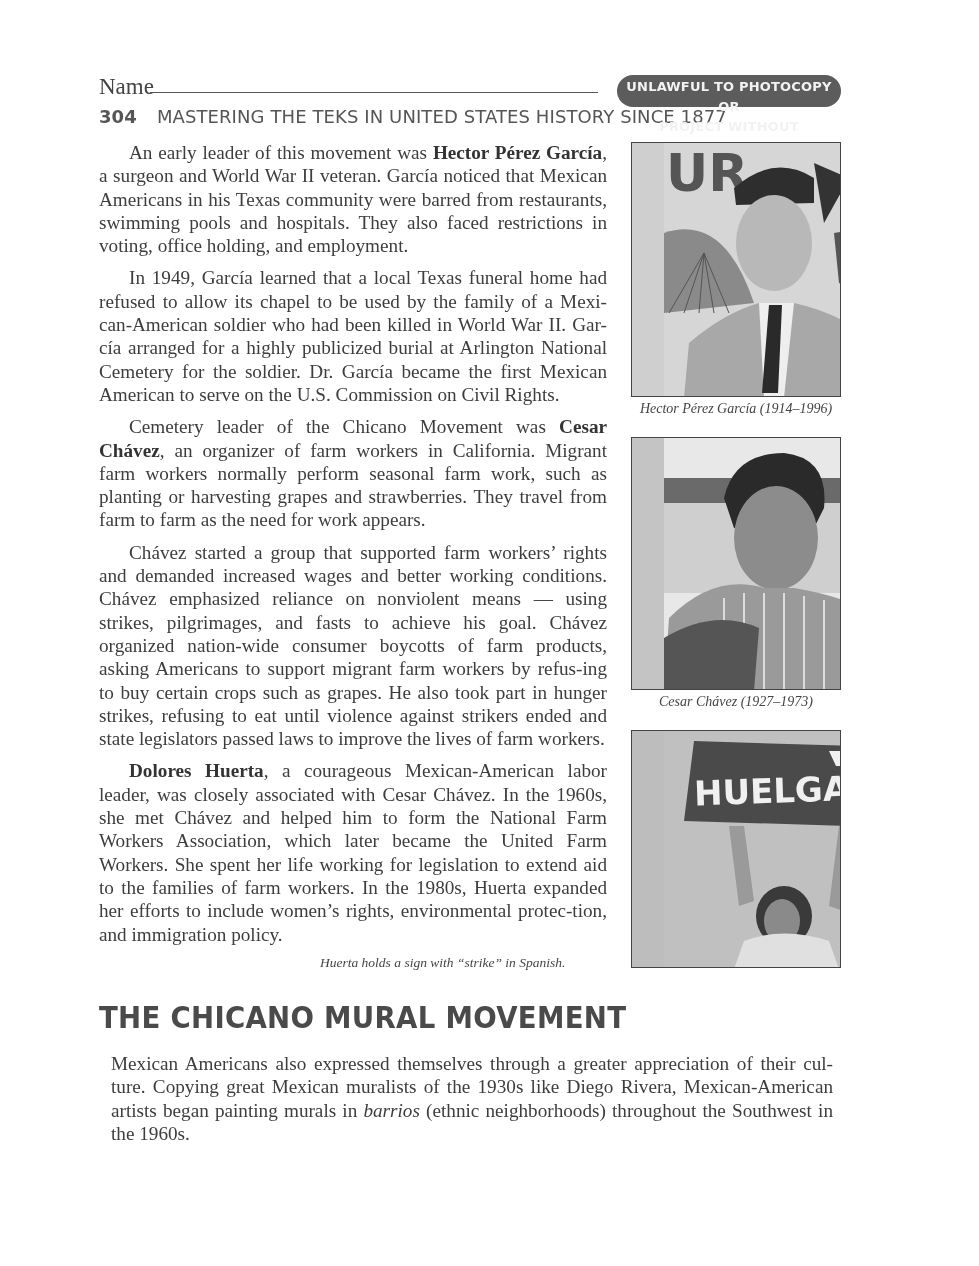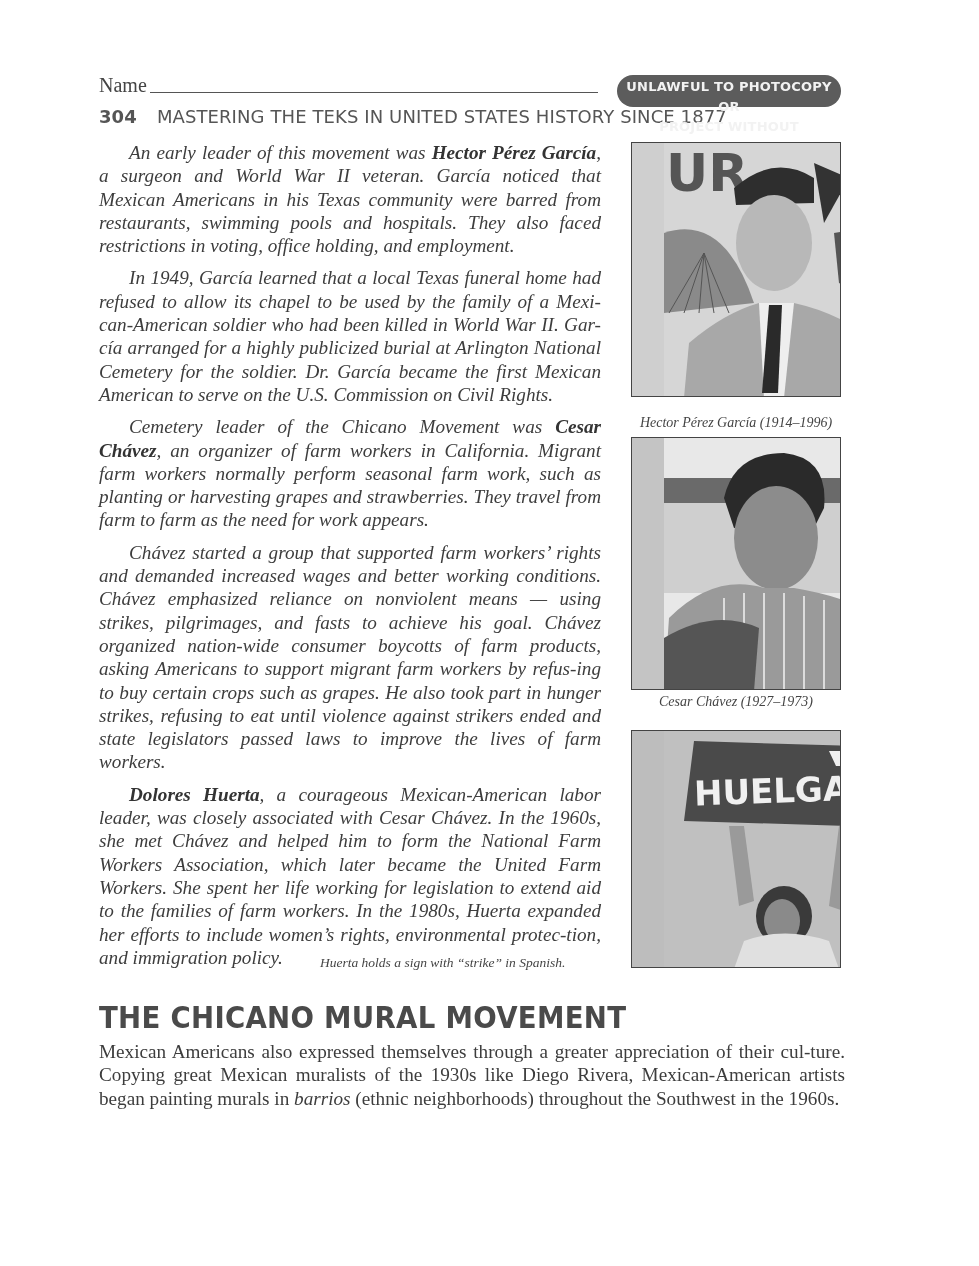--- a/index.html
+++ b/index.html
@@ -1,38 +1,38 @@
 <!DOCTYPE html>
 <html><head>
 <meta charset="utf-8">
 <style>
   html, body { margin: 0; padding: 0; background: #ffffff; }
   body { width: 979px; height: 1266px; position: relative; overflow: hidden; color: #3a3a3a; }
   .serif { font-family: "Liberation Serif", "DejaVu Serif", serif; }
   .sans { font-family: "DejaVu Sans", "Liberation Sans", sans-serif; }
 
-  .name-row { position: absolute; left: 99px; top: 74px; font-size: 20px; color: #444; }
+  .name-row { position: absolute; left: 99px; top: 74px; font-size: 23px; color: #444; }
   .name-line { position: absolute; left: 150px; top: 92px; width: 448px; border-bottom: 1.5px solid #555; }
   .header-line { position: absolute; left: 99px; top: 106px; font-size: 18px; color: #555; letter-spacing: 0.1px; }
   .header-line .pg { font-weight: bold; margin-right: 20px; }
 
   .badge { position: absolute; left: 617px; top: 75px; width: 224px; height: 32px; background: #5c5c5c;
            border-radius: 18px; color: #f2f2f2; font-weight: bold; font-size: 13px; text-align: center;
            line-height: 20px; padding-top: 2px; box-sizing: border-box; letter-spacing: 0.2px; }
 
   .col { position: absolute; left: 99px; width: 514px; font-size: 19.2px; line-height: 23.3px; color: #3d3d3d; text-align: justify; }
-  .col p { margin: 0 12px 9px 0; text-indent: 30px; hyphens: manual; font-style: italic; }
+  .col p { margin: 0 6px 9px 0; text-indent: 30px; hyphens: manual; }
   .col b { color: #333; }
 
   .photo { position: absolute; border: 1.5px solid #444; box-sizing: border-box; overflow: hidden; padding-left: 32px; }
   .caption { position: absolute; font-style: italic; font-size: 14px; color: #444; text-align: center; }
 
   .h2 { position: absolute; left: 99px; top: 1000px; font-size: 30px; font-weight: bold; color: #4a4a4a; letter-spacing: 0.3px; transform: scaleX(0.92); transform-origin: left; }
   .mural { position: absolute; left: 99px; top: 1040px; width: 746px; font-size: 19.2px; line-height: 23.3px; color: #3d3d3d; text-align: justify; }
-  .mural p { margin: 0; }
+  .mural p { margin: 12px; }
   .huerta-cap { position: absolute; left: 320px; top: 955px; width: 292px; text-align: left; font-size: 13.5px; font-style: italic; color: #444; }
 </style>
 </head>
 <body>
 
 <div class="name-row serif">Name</div>
 <div class="name-line"></div>
 <div class="header-line sans">
   <span class="pg">304</span><span>MASTERING THE TEKS IN UNITED STATES HISTORY SINCE 1877</span>
 </div>
@@ -64,21 +64,21 @@
         <line x1="40" y1="110" x2="50" y2="170"></line>
         <line x1="40" y1="110" x2="65" y2="170"></line>
     </g>
     <path d="M70,45 Q110,10 150,35 L150,60 L72,62 Z" fill="#2e2e2e"></path>
     <ellipse cx="110" cy="100" rx="38" ry="48" fill="#b8b8b8"></ellipse>
     <path d="M20,255 L25,200 Q60,170 95,160 L130,160 Q175,170 205,195 L210,255 Z" fill="#a8a8a8"></path>
     <polygon points="95,160 130,160 120,255 100,255" fill="#eeeeee"></polygon>
     <polygon points="105,162 118,162 114,250 98,250" fill="#2a2a2a"></polygon>
   </svg>
 </div>
-<div class="caption serif" style="left:631px; top:415px; width:210px;">Hector Pérez García (1914–1996)</div>
+<div class="caption serif" style="left:631px; top:401px; width:210px;">Hector Pérez García (1914–1996)</div>
 
 <div class="photo" style="left:631px; top:437px; width:210px; height:253px; background:#c4c4c4;">
   <svg width="210" height="253" viewBox="0 0 210 253">
     <rect width="210" height="253" fill="#e8e8e8"></rect>
     <rect y="40" width="210" height="25" fill="#6a6a6a"></rect>
     <rect y="65" width="210" height="90" fill="#cfcfcf"></rect>
     <path d="M60,60 Q70,15 120,15 Q165,20 160,70 L150,90 L70,90 Z" fill="#2a2a2a"></path>
     <ellipse cx="112" cy="100" rx="42" ry="52" fill="#8c8c8c"></ellipse>
     <path d="M0,253 L5,180 Q50,135 100,150 L130,150 Q190,160 210,180 L210,253 Z" fill="#9a9a9a"></path>
     <g stroke="#dcdcdc" stroke-width="2">

